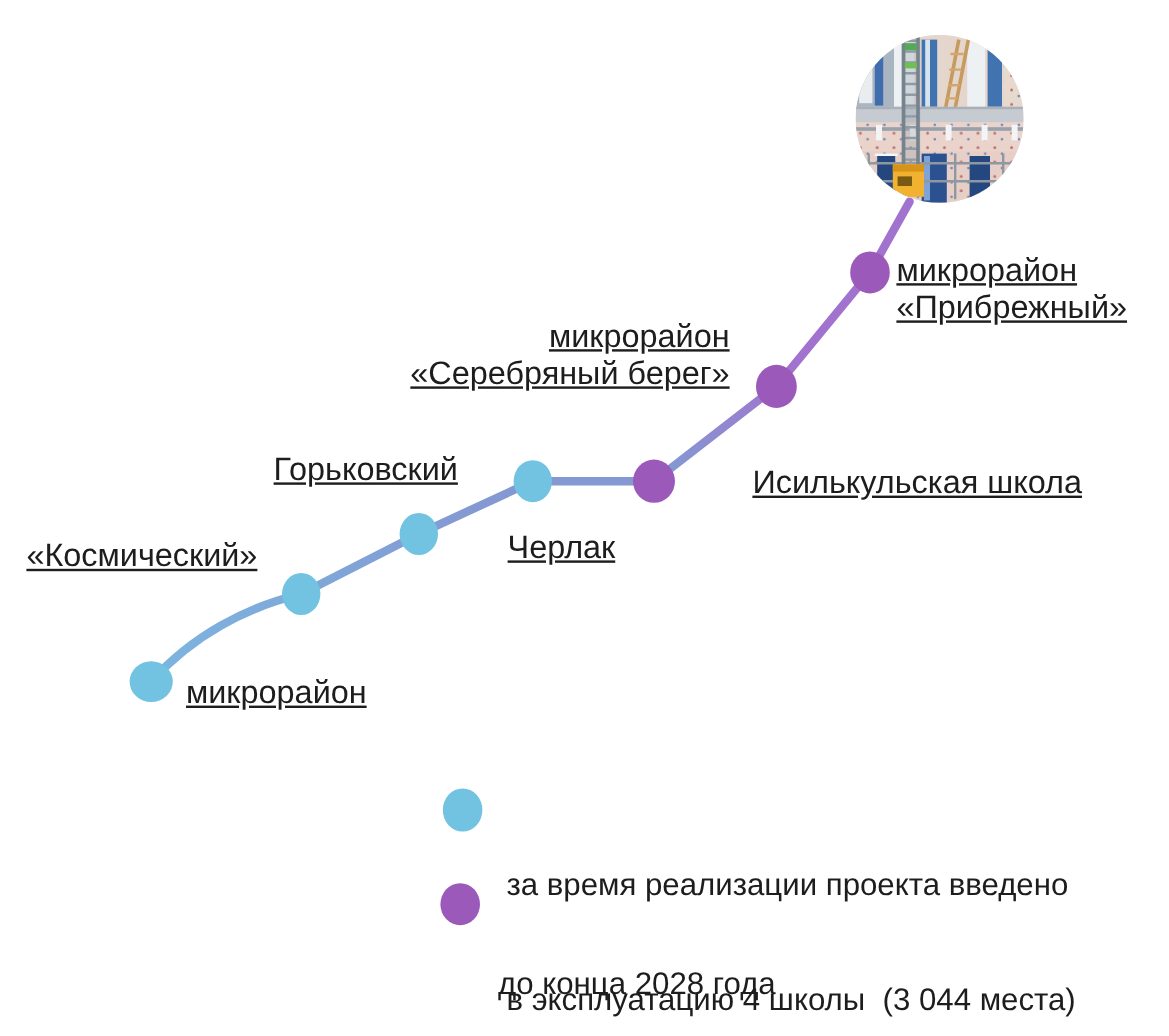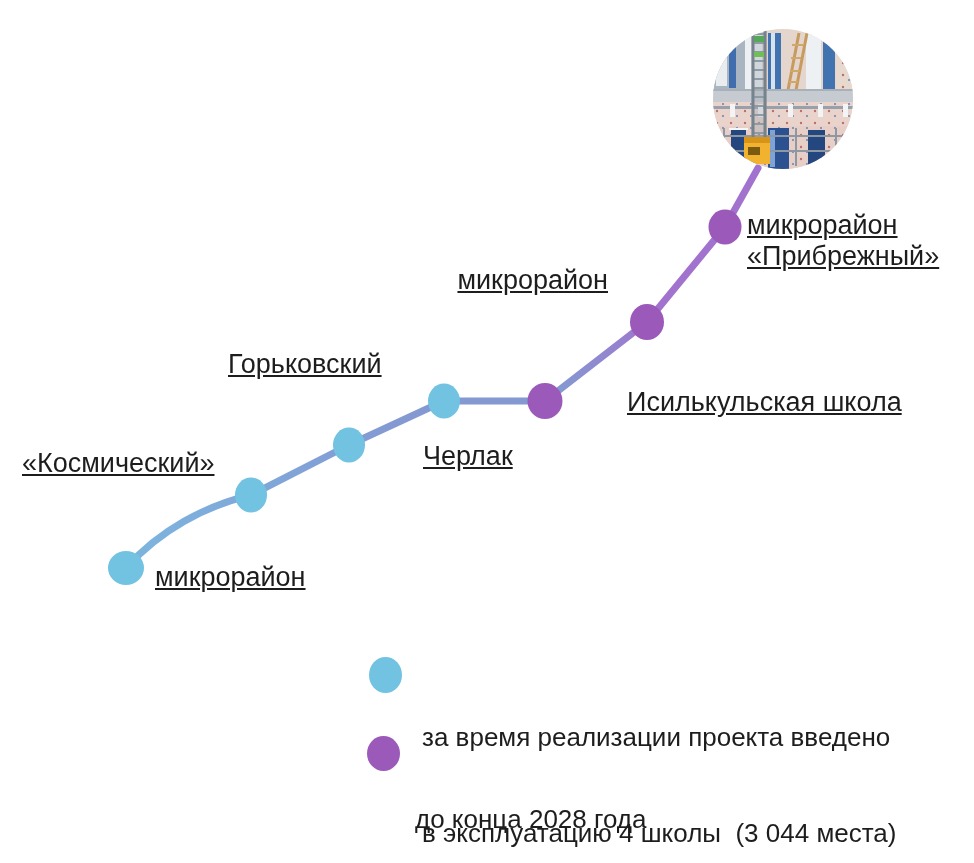--- a/index.html
+++ b/index.html
@@ -163,30 +163,31 @@
   </div>
 
   <div class="label" style="left:22px; top:448px;">
     <span class="ln">«Космический»</span>
   </div>
 
   <div class="label" style="left:383px; top:441px;margin-left:40px;">
     <span class="ln">Черлак</span>
   </div>
 
-  <div class="label" style="left:228px; top:349px;">
+  <div class="label" style="left:228px; top:376px;">
     <span class="ln">Горьковский</span>
   </div>
 
   <div class="label" style="left:627px; top:387px;">
     <span class="ln">Исилькульская школа</span>
   </div>
 
   <div class="label align-right" style="right:366px; top:265px;">
     <span class="ln">микрорайон</span>
+    <span class="ln">«Серебряный берег»</span>
   </div>
 
   <div class="label" style="left:747px; top:210px;">
     <span class="ln">микрорайон</span>
     <span class="ln">«Прибрежный»</span>
   </div>
 
   <div>
     <span class="legend-dot blue" style="background:#72C2E2;"></span>
     <div class="legend-text" id="legend-text-completed">

